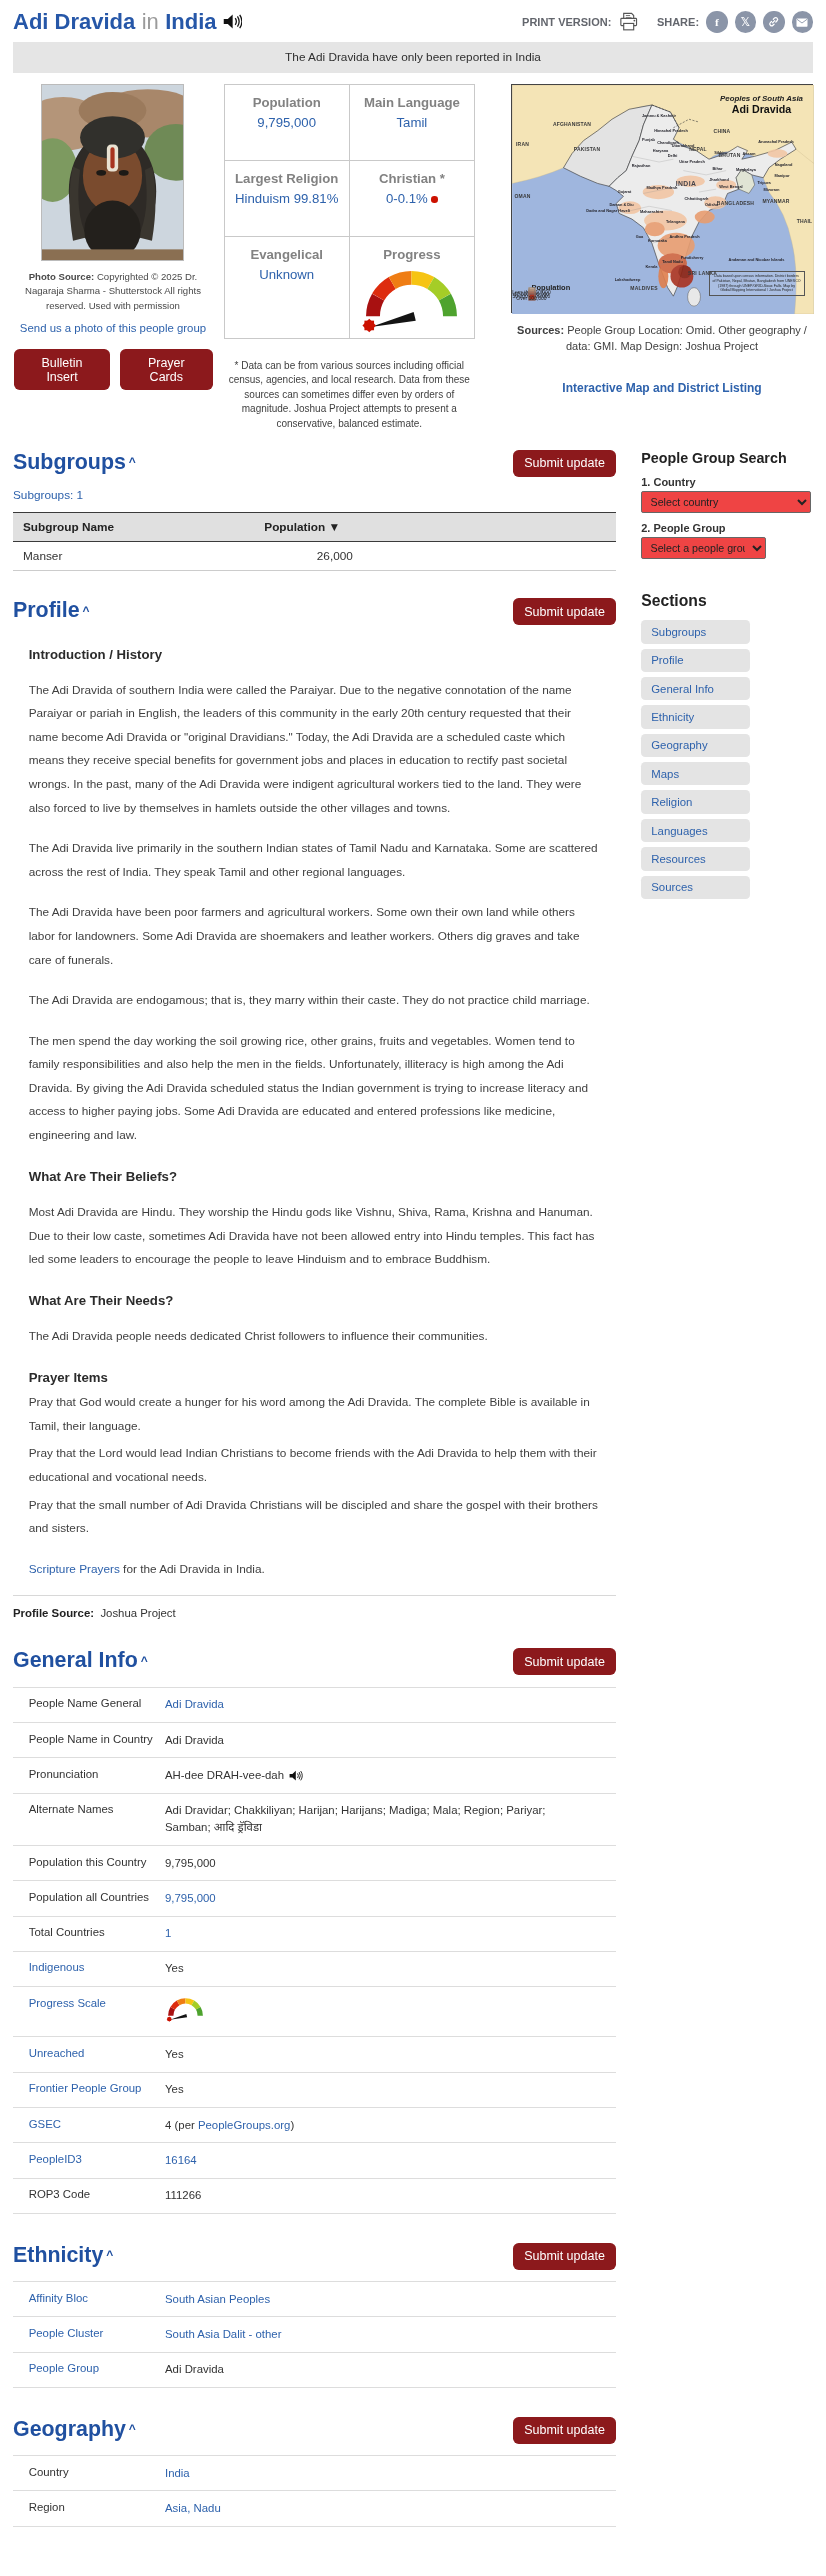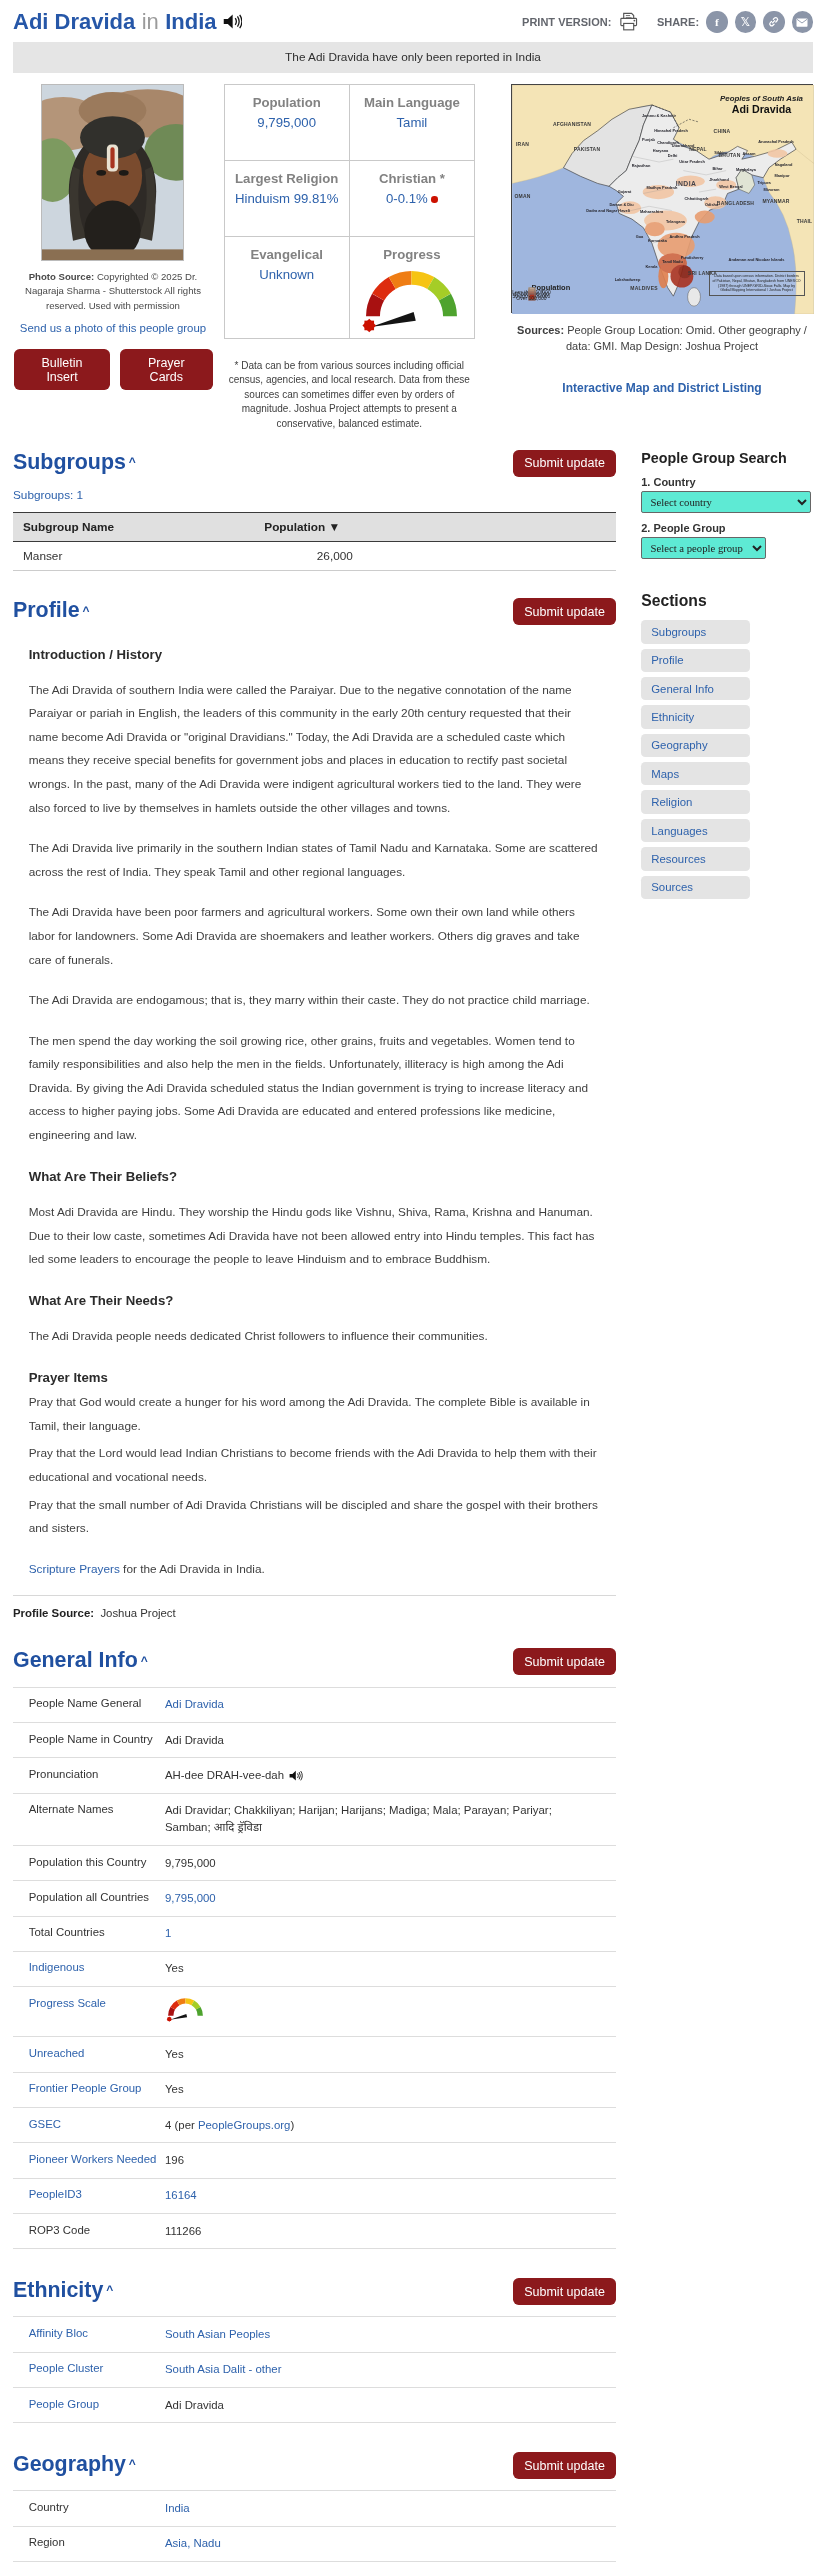--- a/index.html
+++ b/index.html
@@ -92,21 +92,21 @@
   .kv-row { display:flex; border-top:0.7px solid #ddd; padding:8.6px 0; align-items:flex-start; }
   .kv-row:last-child { border-bottom:0.7px solid #ddd; }
   .kv-label { width:152px; flex:none; font-size:11.4px; color:#333; padding-left:15.7px; line-height:1.4; }
   .kv-label.lk { color:#2e62ac; cursor:pointer; }
   .kv-value { font-size:11.4px; color:#333; line-height:1.5; max-width:400px; }
   .kv-link { color:#2e62ac; cursor:pointer; }
 
   
   .sb-title { font-size:14.3px; font-weight:bold; color:#222; margin-bottom:10px; }
   .sb-label { font-size:11px; font-weight:bold; color:#333; margin-top:8.6px; margin-bottom:3.6px; }
-  .sb-select { font-family:Liberation Serif, serif; font-size:10.7px; padding:2.9px 4.3px; border:0.7px solid #666; border-radius:2.1px; background:#5eead4; color:#222; }
+  .sb-select { font-family:Liberation Sans, sans-serif; font-size:10.7px; padding:2.9px 4.3px; border:0.7px solid #666; border-radius:2.1px; background:#ef4444; color:#222; }
   #country-sel { width:170px; }
   #group-sel { width:125px; }
   .sb-sections { margin-top:33px; }
   .sb-btn { background:#e4e4e4; border-radius:4.3px; color:#2e62ac; font-size:11.4px; padding:5.7px 10px; margin-top:5px; width:109px; cursor:pointer; }
 </style>
 </head>
 <body>
 
 <div class="page">
 
@@ -432,21 +432,21 @@
             </div>
             <div class="kv-row">
               <div class="kv-label">Pronunciation</div>
               <div class="kv-value"><span>AH-dee DRAH-vee-dah</span><span><svg width="13.6" height="11.4" viewBox="0 0 26 22" style="vertical-align:-2.1px;margin-left:5px">
                     <path d="M1 7.5v7h5.5l6.5 6V1.5L6.5 7.5z" fill="#111"></path>
                     <path d="M16.5 6.5q3 4.5 0 9 M19.5 4q4.5 7 0 14 M22.5 2q6 9 0 18" stroke="#111" stroke-width="1.7" fill="none"></path>
                   </svg></span></div>
             </div>
             <div class="kv-row">
               <div class="kv-label">Alternate Names</div>
-              <div class="kv-value"><span>Adi Dravidar; Chakkiliyan; Harijan; Harijans; Madiga; Mala; Parayan; Pariyar; Samban; आदि ड्रॅविडा</span></div>
+              <div class="kv-value"><span>Adi Dravidar; Chakkiliyan; Harijan; Harijans; Madiga; Mala; Region; Pariyar; Samban; आदि ड्रॅविडा</span></div>
             </div>
             <div class="kv-row">
               <div class="kv-label">Population this Country</div>
               <div class="kv-value"><span>9,795,000</span></div>
             </div>
             <div class="kv-row">
               <div class="kv-label">Population all Countries</div>
               <div class="kv-value"><span class="kv-link">9,795,000</span></div>
             </div>
             <div class="kv-row">
@@ -479,24 +479,20 @@
             </div>
             <div class="kv-row">
               <div class="kv-label lk">Frontier People Group</div>
               <div class="kv-value"><span>Yes</span></div>
             </div>
             <div class="kv-row">
               <div class="kv-label lk">GSEC</div>
               <div class="kv-value"><span>4  (per </span><span class="kv-link">PeopleGroups.org</span><span>)</span></div>
             </div>
             <div class="kv-row">
-              <div class="kv-label lk">Pioneer Workers Needed</div>
-              <div class="kv-value"><span>196</span></div>
-            </div>
-            <div class="kv-row">
               <div class="kv-label lk">PeopleID3</div>
               <div class="kv-value"><span class="kv-link">16164</span></div>
             </div>
             <div class="kv-row">
               <div class="kv-label">ROP3 Code</div>
               <div class="kv-value"><span>111266</span></div>
             </div>
           </div>
       </section>
 

